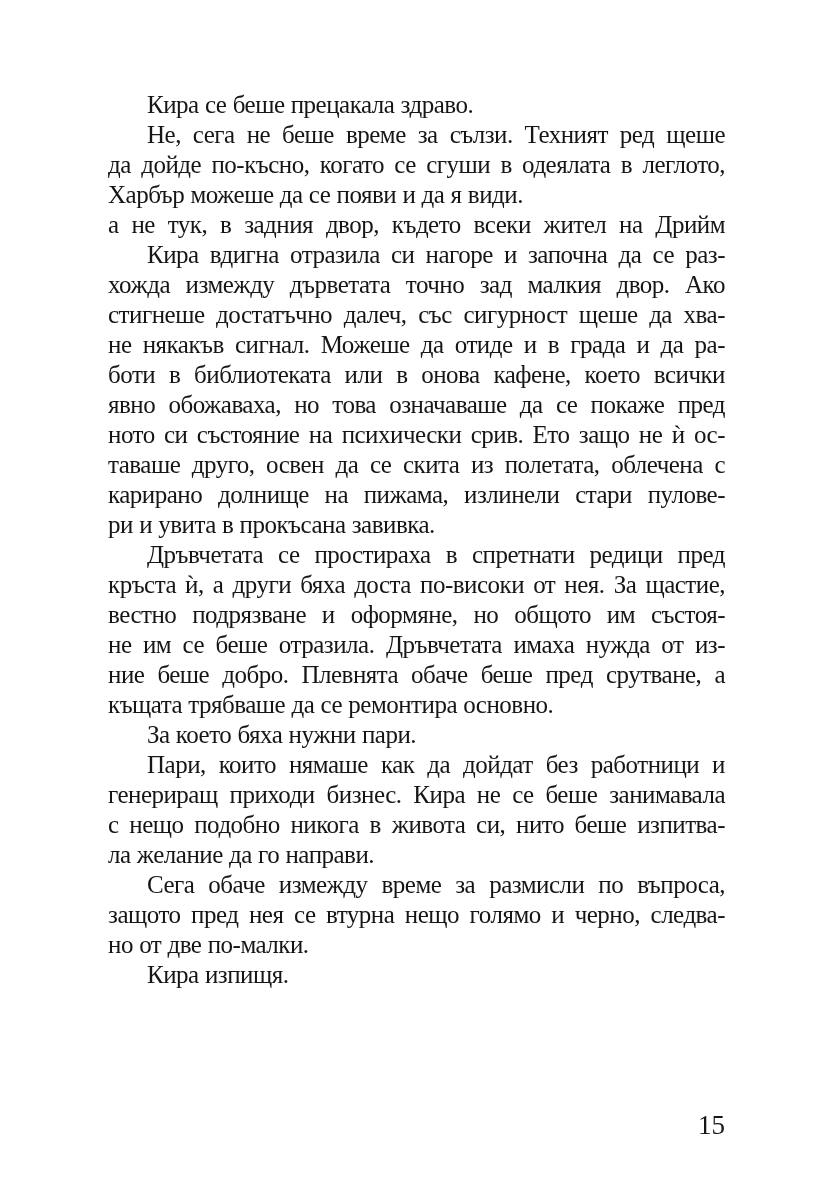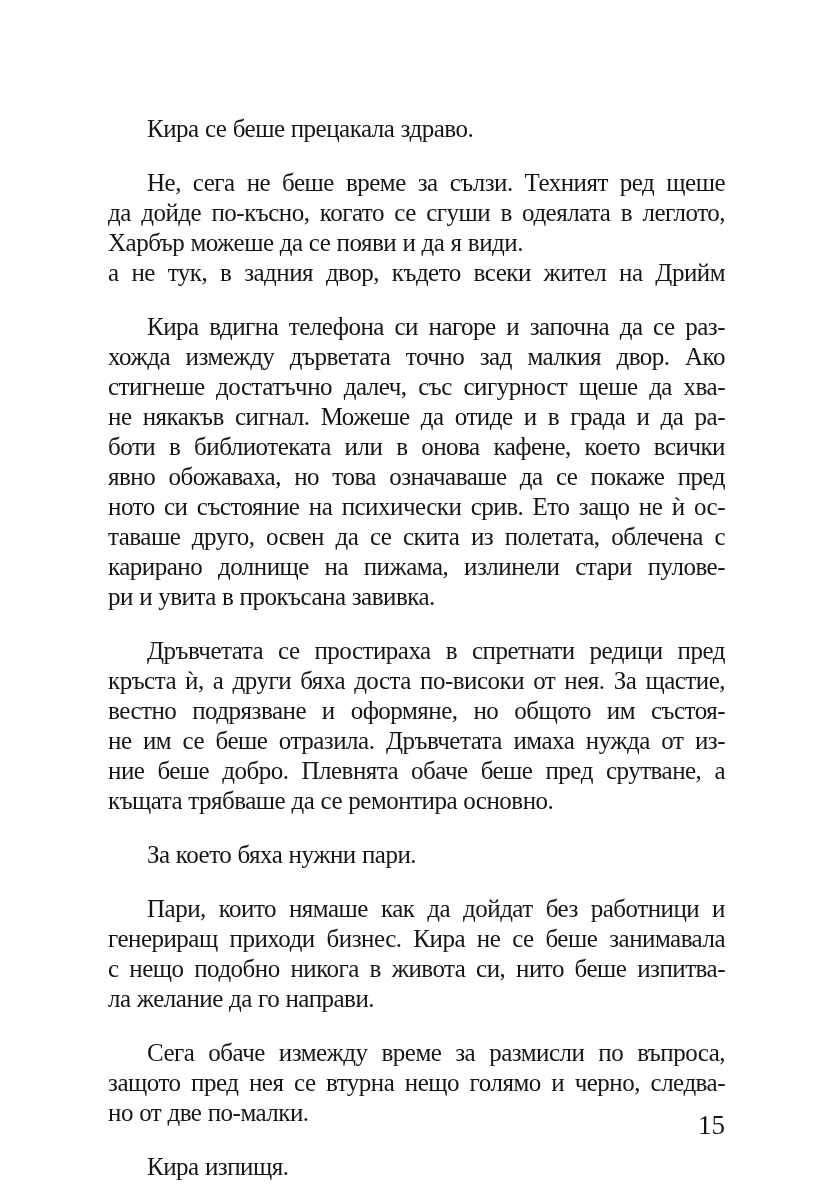--- a/index.html
+++ b/index.html
@@ -29,21 +29,20 @@
   .line {
     text-align: justify;
     text-align-last: justify;
   }
   .line.last {
     text-align: left;
     text-align-last: left;
   }
   .line.indent {
     text-indent: 39px;
-    margin-top: 24px;
   }
   .page-number {
     position: absolute;
     left: 108px;
     top: 1110px;
     width: 617px;
     text-align: right;
     font-size: 27px;
     line-height: 30px;
     color: #161616;
@@ -52,21 +51,21 @@
 </head>
 <body>
 
 <div class="page">
   <div class="text-block" id="textBlock">
       <div class="line indent last">Кира се беше прецакала здраво.</div>
       <div class="line indent">Не, сега не беше време за сълзи. Техният ред щеше</div>
       <div class="line">да дойде по-късно, когато се сгуши в одеялата в леглото,</div>
       <div class="line last">Харбър можеше да се появи и да я види.</div>
       <div class="line">а не тук, в задния двор, където всеки жител на Дрийм</div>
-      <div class="line indent">Кира вдигна телефона си нагоре и започна да се раз-</div>
+      <div class="line indent">Кира вдигна отразила си нагоре и започна да се раз-</div>
       <div class="line">хожда измежду дърветата точно зад малкия двор. Ако</div>
       <div class="line">стигнеше достатъчно далеч, със сигурност щеше да хва-</div>
       <div class="line">не някакъв сигнал. Можеше да отиде и в града и да ра-</div>
       <div class="line">боти в библиотеката или в онова кафене, което всички</div>
       <div class="line">явно обожаваха, но това означаваше да се покаже пред</div>
       <div class="line">ното си състояние на психически срив. Ето защо не ѝ ос-</div>
       <div class="line">таваше друго, освен да се скита из полетата, облечена с</div>
       <div class="line">карирано долнище на пижама, излинели стари пулове-</div>
       <div class="line last">ри и увита в прокъсана завивка.</div>
       <div class="line indent">Дръвчетата се простираха в спретнати редици пред</div>

